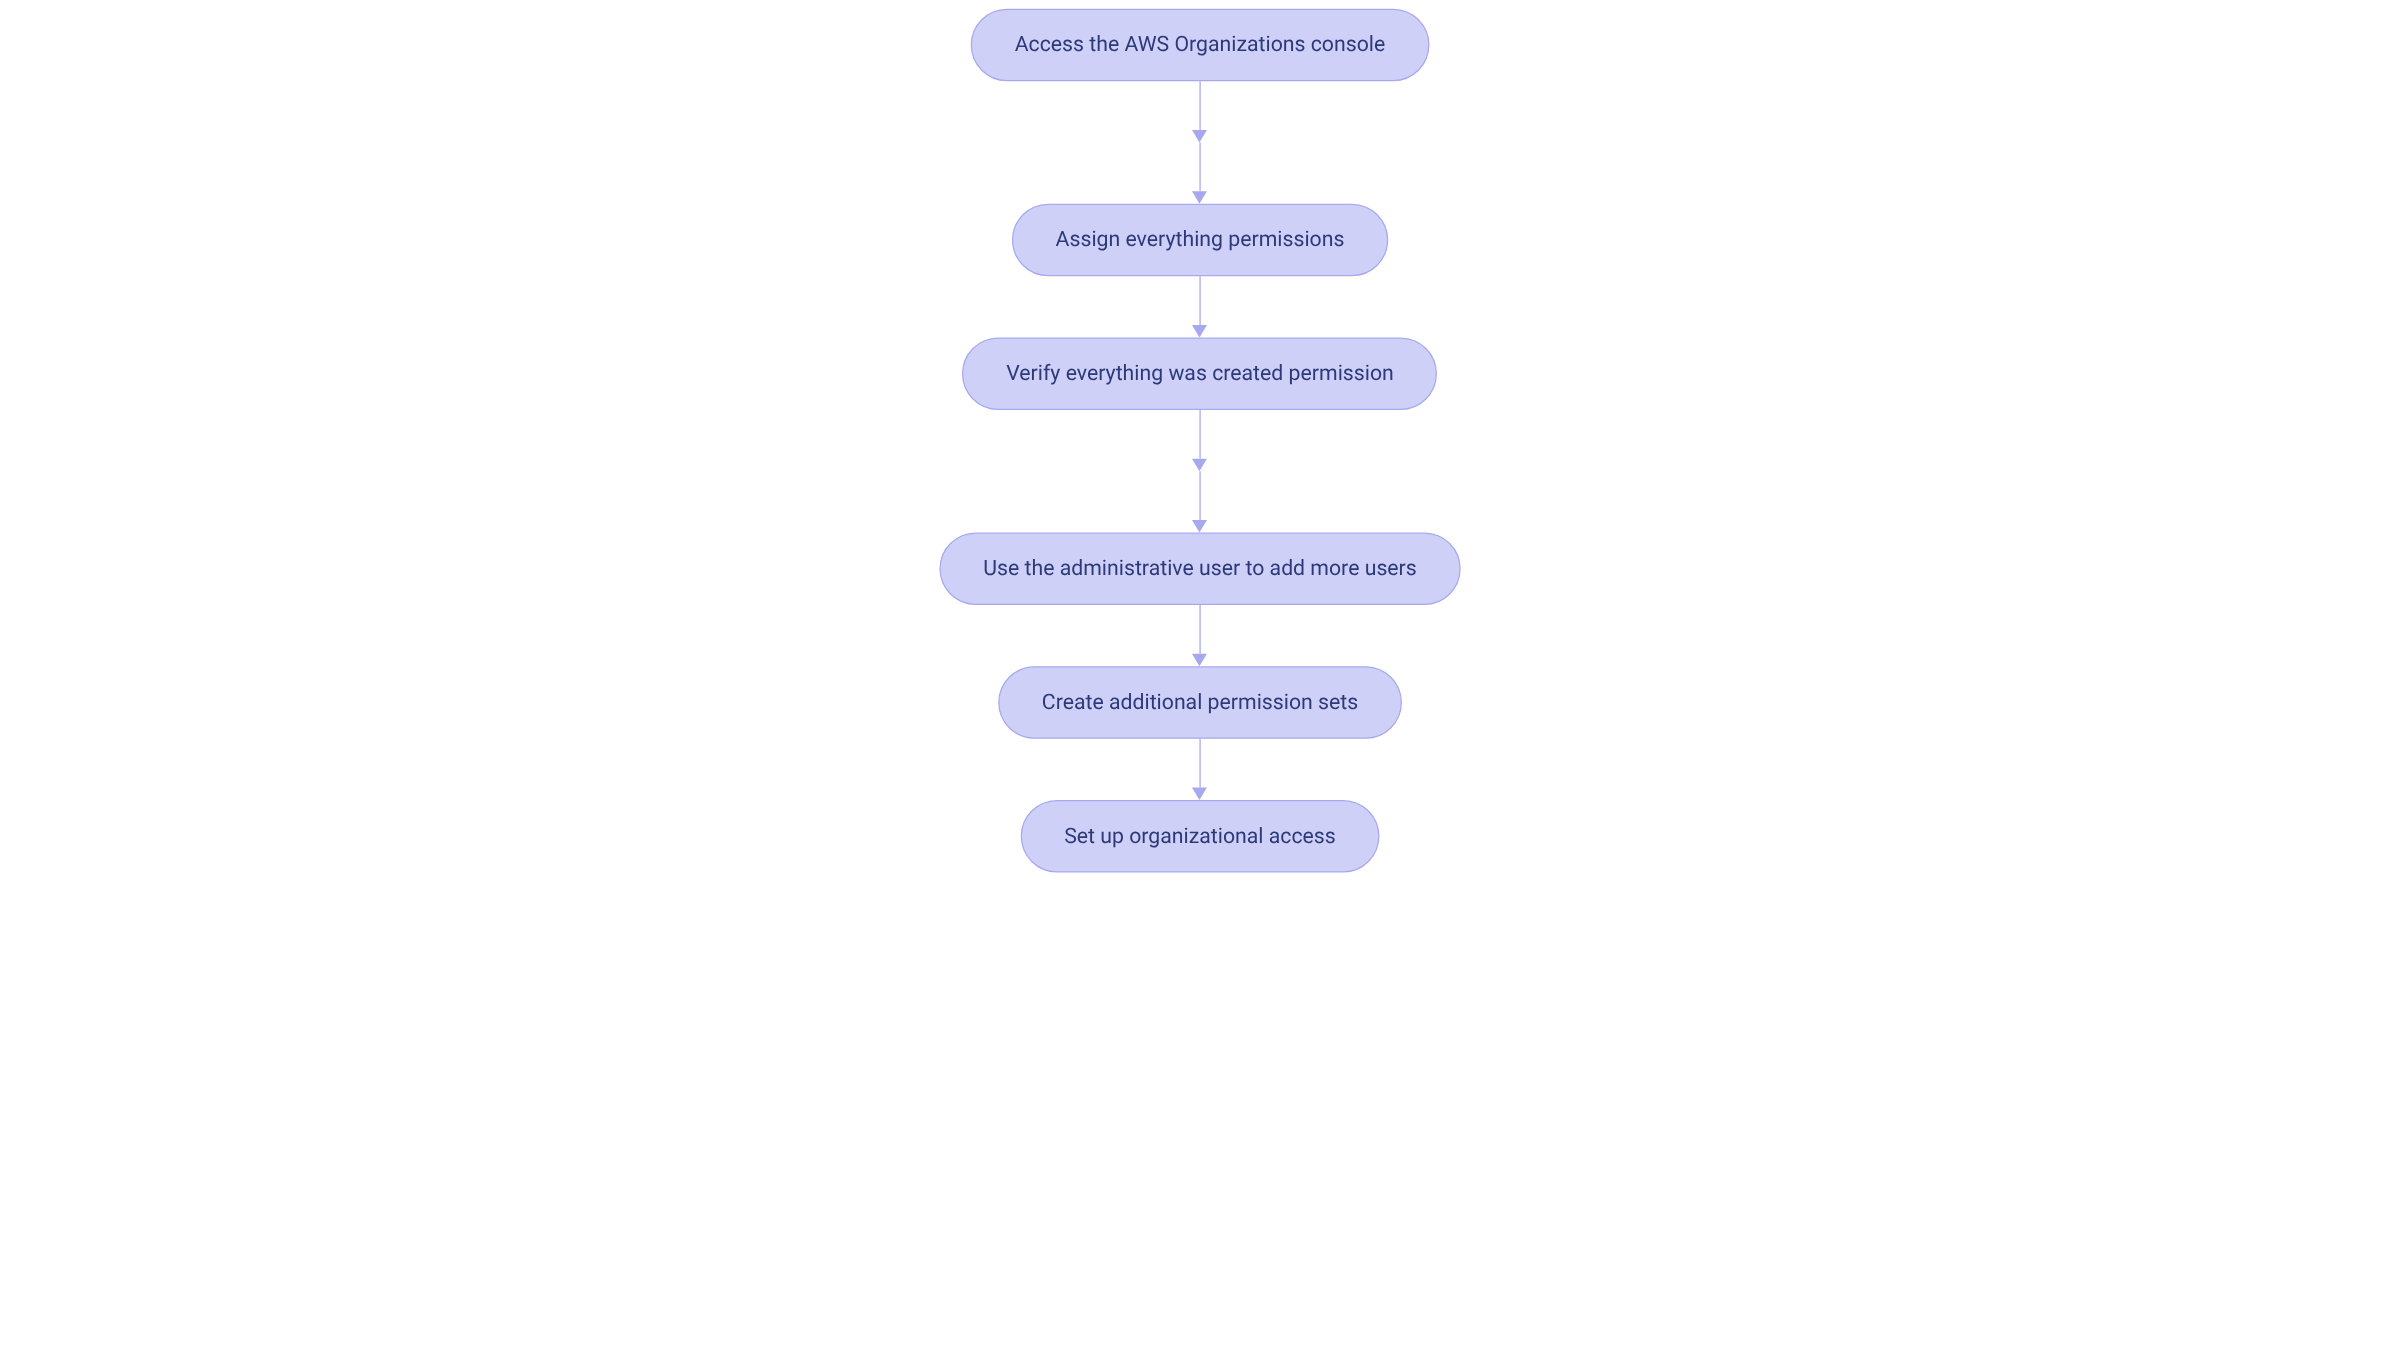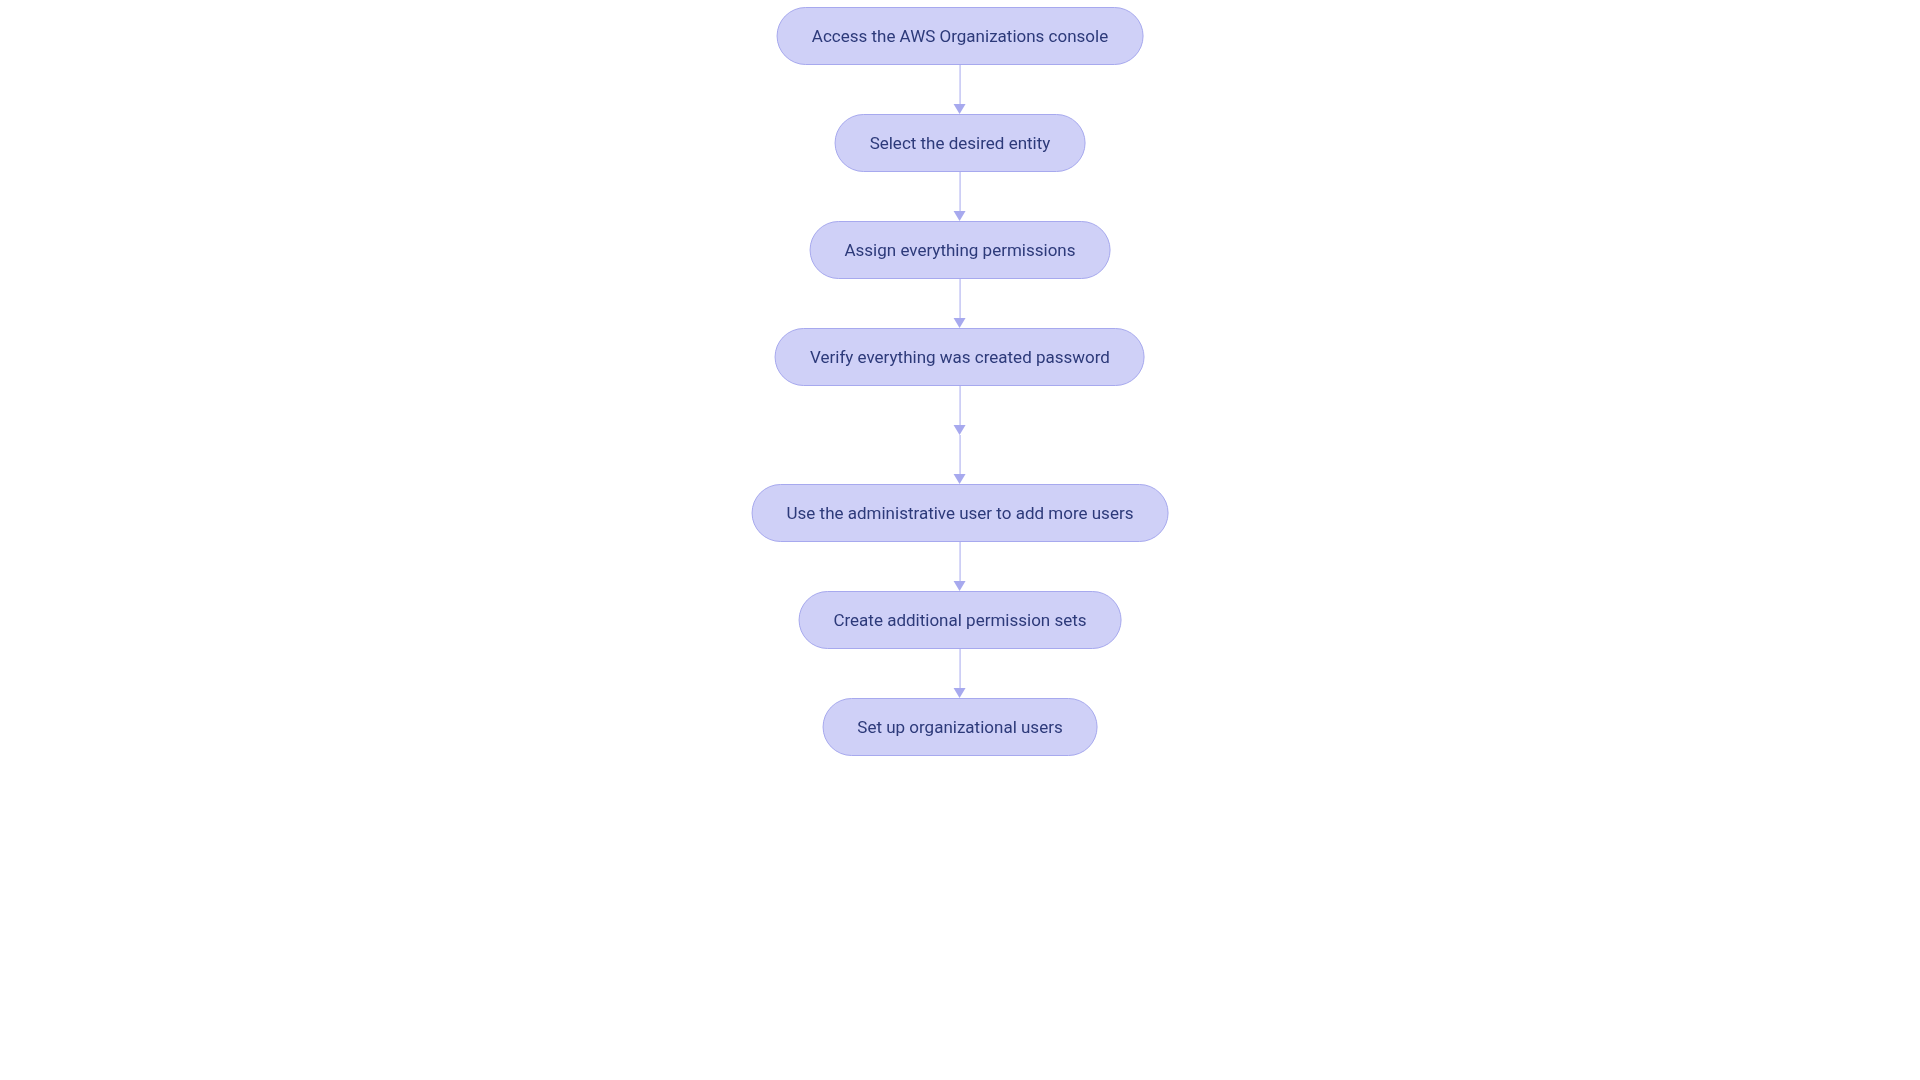--- a/index.html
+++ b/index.html
@@ -60,38 +60,35 @@
 <div class="flowchart">
 
   <div class="node">
     <span>Access the AWS Organizations console</span>
   </div>
   <div class="connector">
     <div class="line"></div>
     <div class="arrowhead"></div>
   </div>
 
-  <div class="node">
-    <span>Select the desired entity</span>
-  </div>
   <div class="connector">
     <div class="line"></div>
     <div class="arrowhead"></div>
   </div>
 
   <div class="node">
     <span>Assign everything permissions</span>
   </div>
   <div class="connector">
     <div class="line"></div>
     <div class="arrowhead"></div>
   </div>
 
   <div class="node">
-    <span>Verify everything was created password</span>
+    <span>Verify everything was created permission</span>
   </div>
   <div class="connector">
     <div class="line"></div>
     <div class="arrowhead"></div>
   </div>
 
   <div class="connector">
     <div class="line"></div>
     <div class="arrowhead"></div>
   </div>
@@ -106,16 +103,16 @@
 
   <div class="node">
     <span>Create additional permission sets</span>
   </div>
   <div class="connector">
     <div class="line"></div>
     <div class="arrowhead"></div>
   </div>
 
   <div class="node">
-    <span>Set up organizational users</span>
+    <span>Set up organizational access</span>
   </div>
 
 </div>
 
 </body></html>

